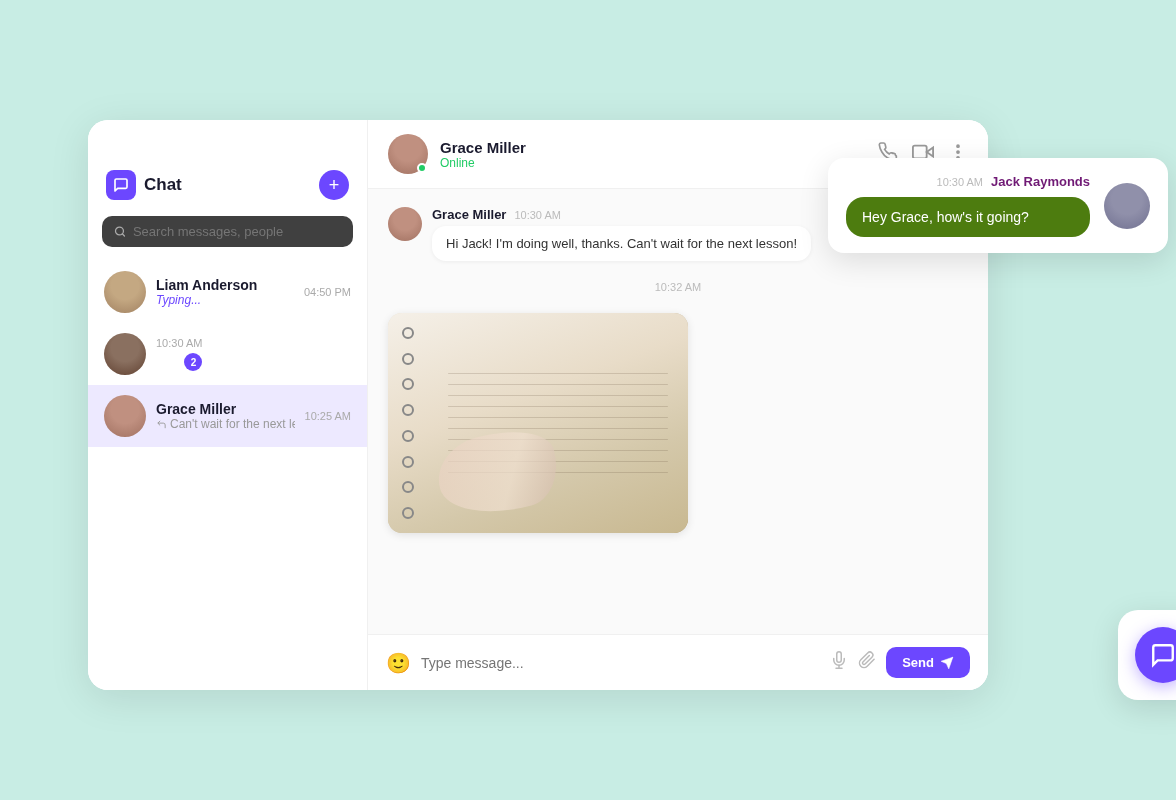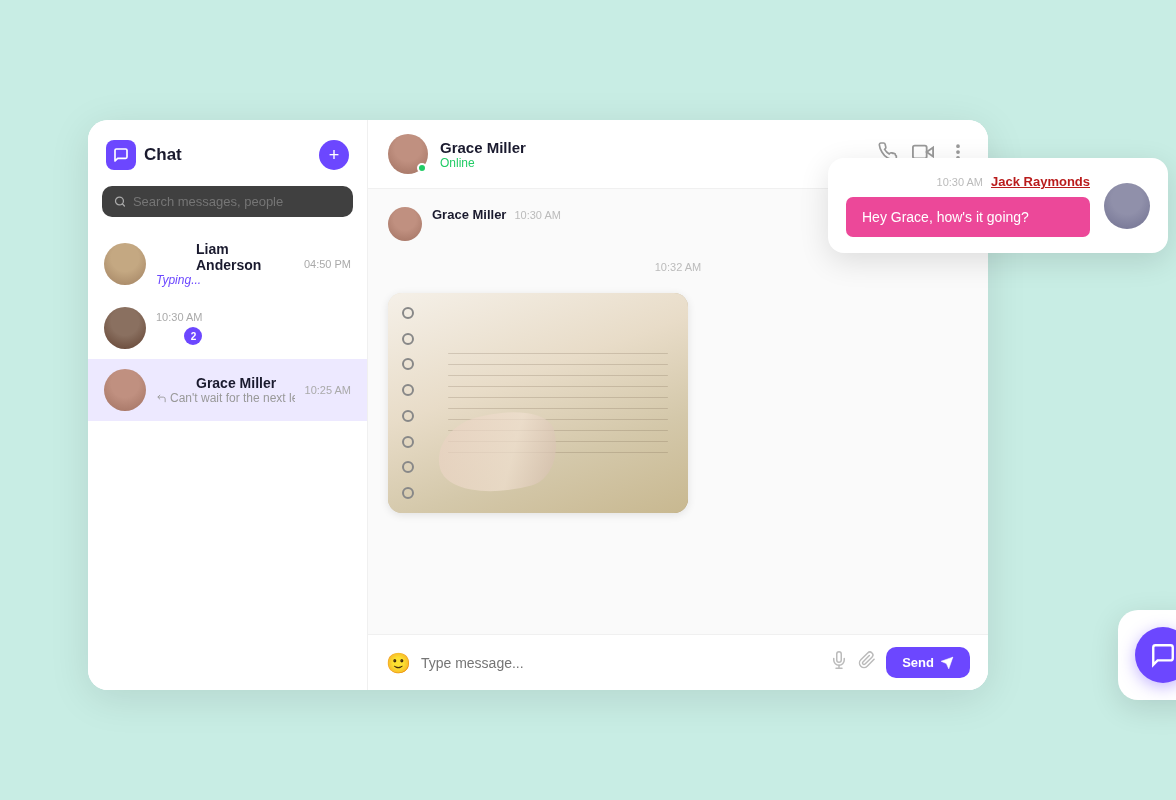--- a/index.html
+++ b/index.html
@@ -39,20 +39,21 @@
       border-right: 1px solid #f0f0f0;
       display: flex;
       flex-direction: column;
       padding: 20px 0 0 0;
     }
     .sidebar-header {
       display: flex;
       align-items: center;
       justify-content: space-between;
       padding: 0 18px 16px 18px;
+      margin-top: 30px;
     }
     .sidebar-title-row {
       display: flex;
       align-items: center;
       gap: 8px;
     }
     .chat-icon-bubble {
       width: 30px;
       height: 30px;
       background: #6c47ff;
@@ -131,21 +132,20 @@
       overflow: hidden;
     }
     .contact-info {
       flex: 1;
       min-width: 0;
     }
     .contact-name {
       font-size: 14px;
       font-weight: 600;
       color: #1a1a2e;
-      margin-left: 40px;
     }
     .contact-preview {
       font-size: 12px;
       color: #999;
       white-space: nowrap;
       overflow: hidden;
       text-overflow: ellipsis;
       display: flex;
       align-items: center;
       gap: 3px;
@@ -382,27 +382,26 @@
       gap: 8px;
       justify-content: flex-end;
     }
     .floating-msg-time {
       font-size: 11px;
       color: #bbb;
     }
     .floating-msg-sender {
       font-size: 13px;
       font-weight: 700;
-      color: #b91c1c;
-      text-decoration: underline;
+      color: #701a75;
     }
     .floating-msg-bubble {
-      background: #ec4899;
-      color: #fff;
-      border-radius: 7px;
+      background: #4d7c0f;
+      color: #fff;
+      border-radius: 18px;
       padding: 12px 16px;
       font-size: 14px;
       font-weight: 500;
     }
     .floating-avatar {
       width: 46px;
       height: 46px;
       border-radius: 50%;
       background: #8899bb;
       flex-shrink: 0;
@@ -598,20 +597,21 @@
 
       <div class="messages-area">
 
         <div class="msg-row">
           <div class="msg-avatar av-grace"></div>
           <div class="msg-content">
             <div class="msg-meta">
               <span class="msg-sender">Grace Miller</span>
               <span class="msg-time">10:30 AM</span>
             </div>
+            <div class="msg-bubble">Hi Jack! I'm doing well, thanks. Can't wait for the next lesson!</div>
           </div>
         </div>
 
         <div class="timestamp-label">10:32 AM</div>
 
         <div class="msg-image">
           <div class="notebook-bg">
             <div class="spiral-side">
               <div class="spiral-dot"></div>
               <div class="spiral-dot"></div>

